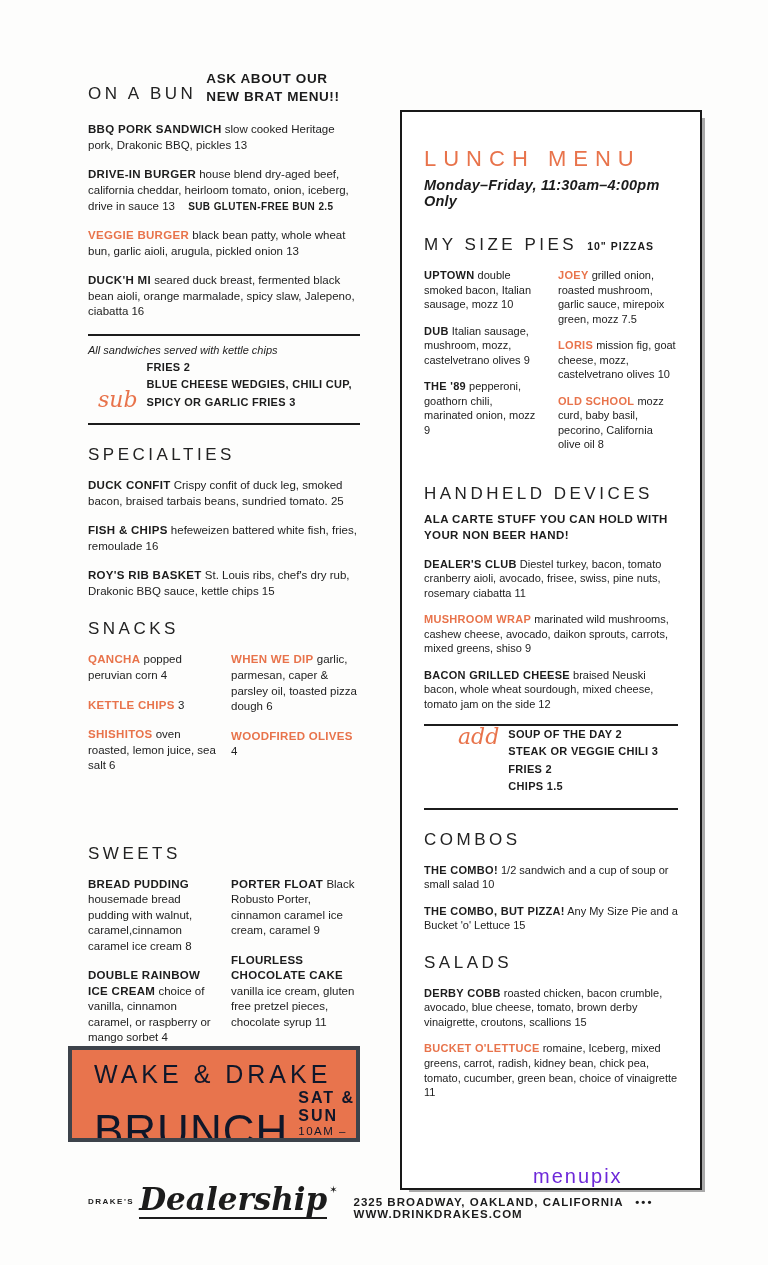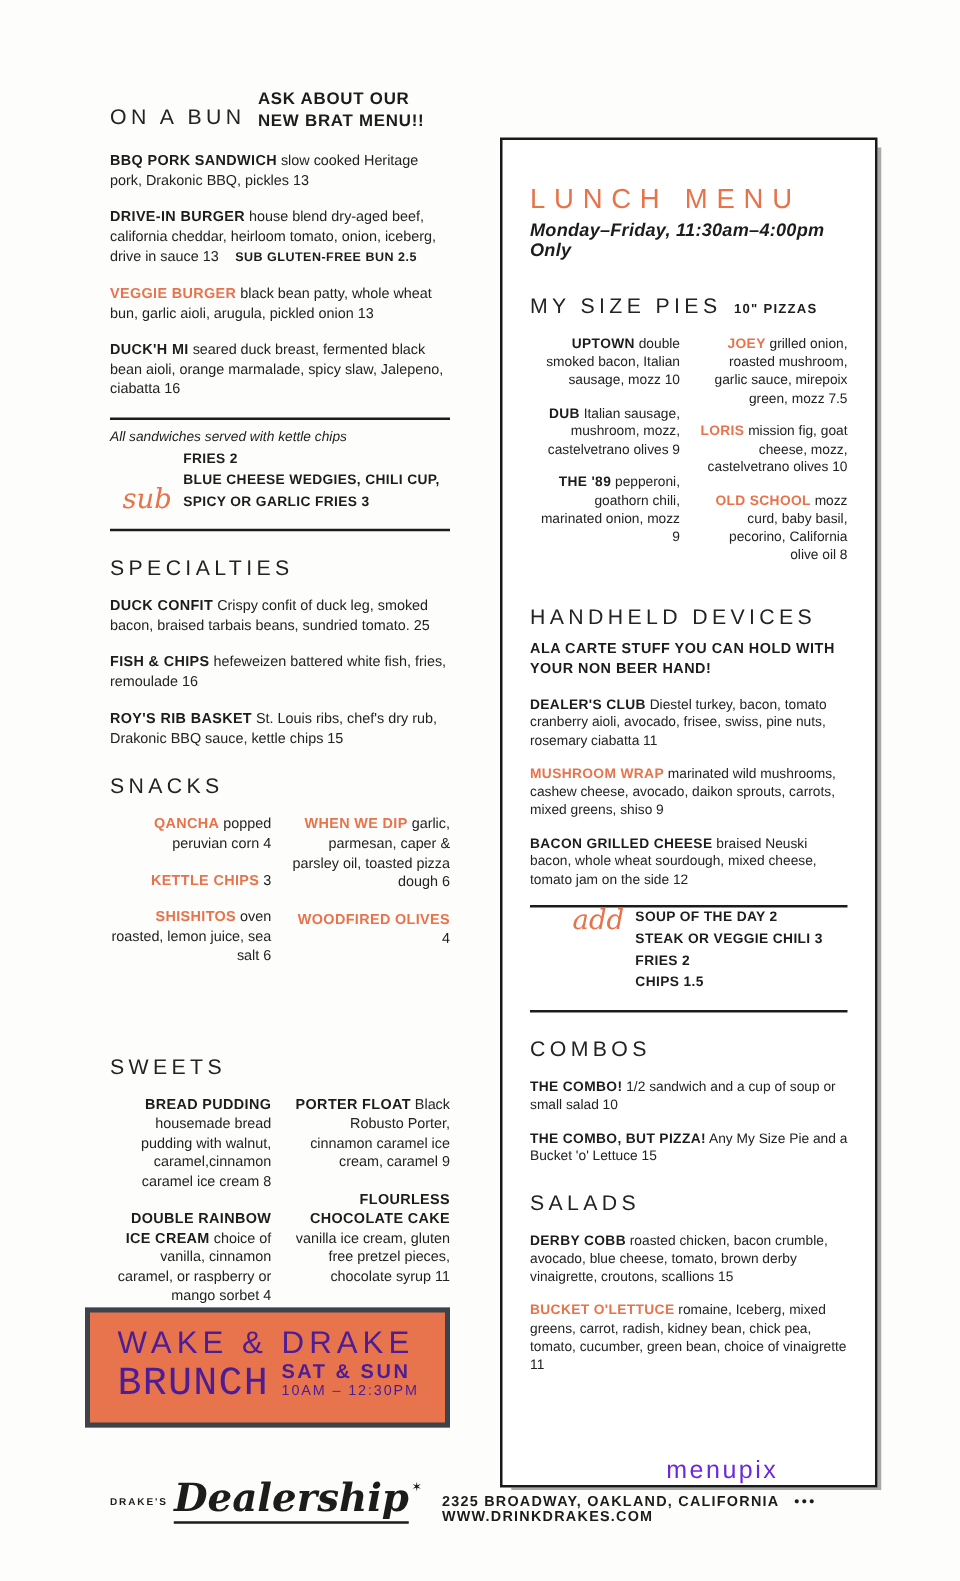--- a/index.html
+++ b/index.html
@@ -28,31 +28,31 @@
   .sub-note { font-weight:700; font-size:10px; letter-spacing:.4px; margin-left:10px; }
   .rule { border-top:2px solid #1c1c1c; margin:2px 0 8px 0; }
   .serve-note { font-style:italic; font-size:11px; margin:4px 0 3px 0; }
   .script-word {
     color:#e8734b; font-family:"DejaVu Serif", serif; font-style:italic;
     font-size:22px; line-height:1; margin-right:9px;
   }
   .sub-row { display:flex; align-items:flex-end; margin:2px 0 12px 10px; }
   .bold-lines { font-weight:700; font-size:11px; letter-spacing:.3px; line-height:1.6; white-space:pre-line; }
   .twocol { display:flex; gap:14px; }
-  .twocol .col { flex:1; min-width:0;text-align:right; }
+  .twocol .col { flex:1; min-width:0; }
   .mt-lg { margin-top:20px; }
   .mt-xl { margin-top:56px; }
   .brunch {
     position:absolute; left:68px; top:1046px; width:292px; height:96px;
     background:#e8744d; border:4px solid #3d434b; box-sizing:border-box;
-    color:#4c1d95; padding:10px 0 0 22px; overflow:hidden;
+    color:#0f172a; padding:10px 0 0 22px; overflow:hidden;
   }
   .brunch .b1 { font-size:25px; letter-spacing:4px; font-weight:400; }
   .brunch .brow { display:flex; align-items:flex-end; }
-  .brunch .b2 { font-size:32px; letter-spacing:1px; font-weight:400; line-height:.95;font-family:Liberation Mono, monospace; }
+  .brunch .b2 { font-size:44px; letter-spacing:1px; font-weight:400; line-height:.95; }
   .brunch .bmeta { margin:0 0 3px 10px; }
   .brunch .bdays { font-size:16px; letter-spacing:2px; font-weight:700; }
   .brunch .btime { font-size:11.5px; letter-spacing:1.5px; }
   .footer { position:absolute; left:72px; top:1182px; width:640px; display:flex; align-items:center; }
   .logo { display:flex; align-items:center; margin-right:16px; }
   .logo-top { font-size:8px; letter-spacing:1.5px; font-weight:700; margin-right:5px;margin-left:16px; }
   .logo-script { font-family:"DejaVu Serif", serif; font-style:italic; font-weight:700; font-size:31px; line-height:1; border-bottom:2px solid #1c1c1c; padding-bottom:2px; }
   .logo-star { font-size:10px; margin-left:2px; align-self:flex-start; }
   .addr { font-weight:700; font-size:11.5px; letter-spacing:1px; margin-top:14px; }
   .addr .sep { margin:0 8px; letter-spacing:2px; }

